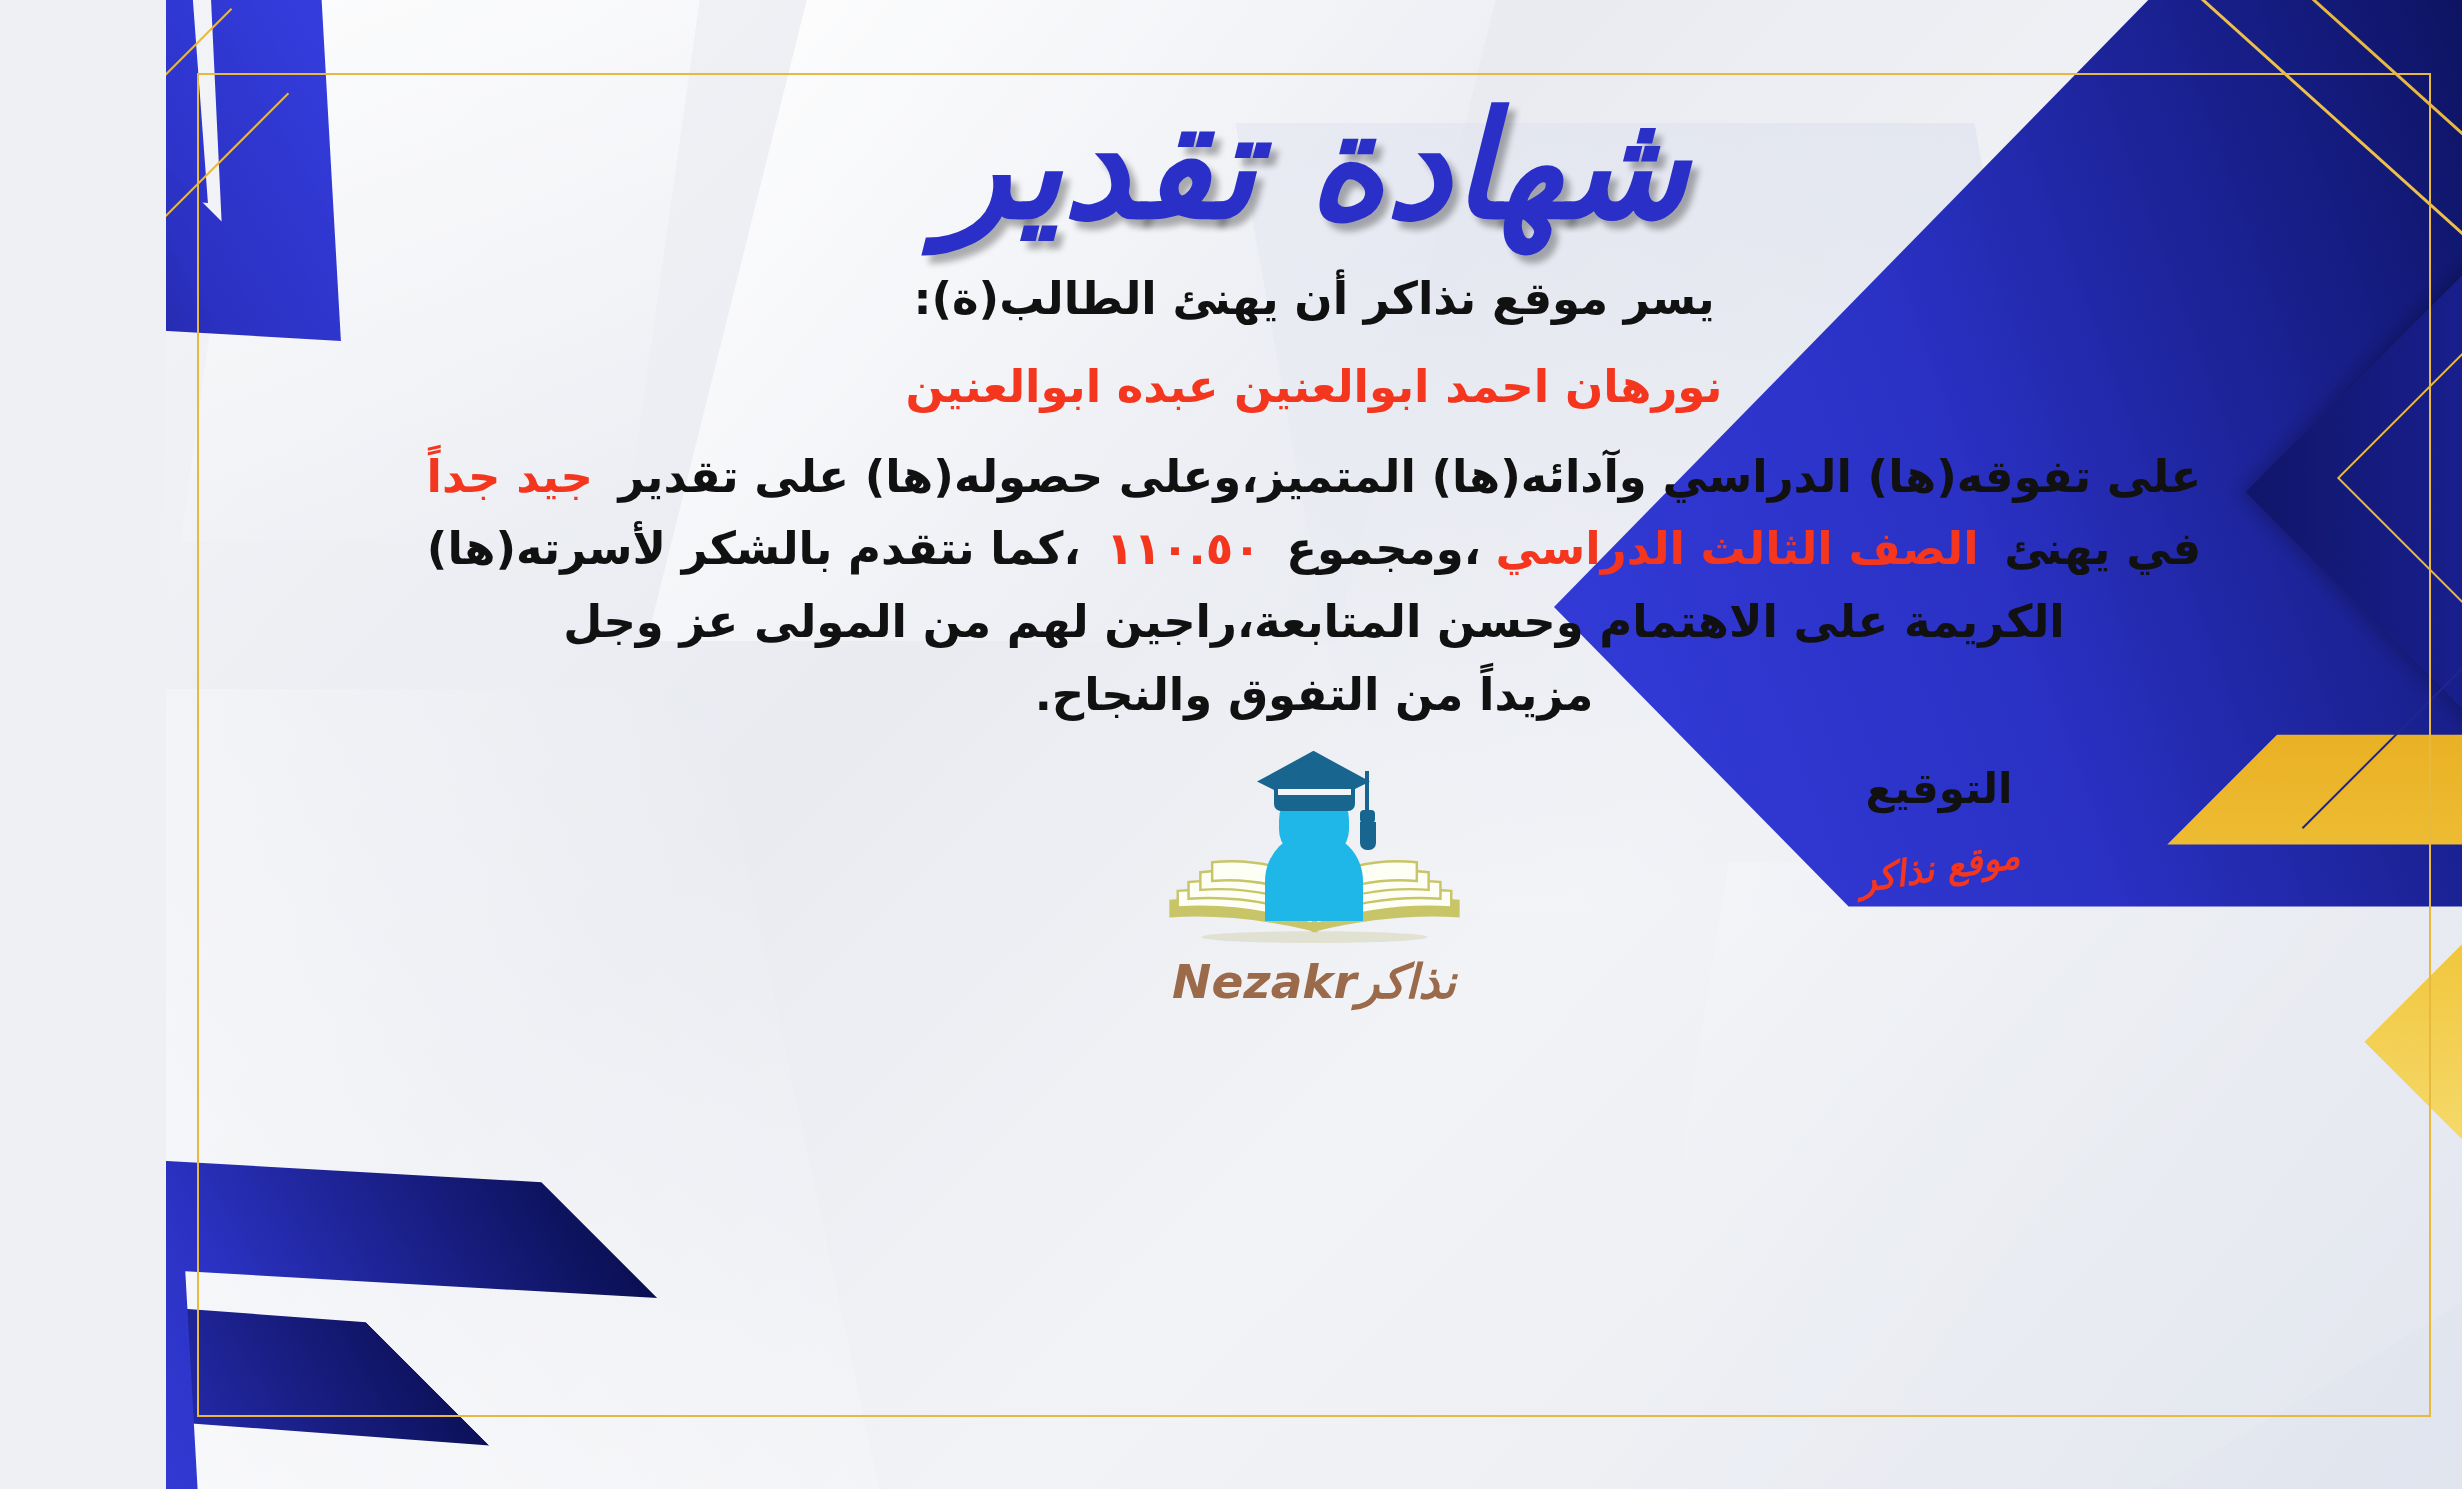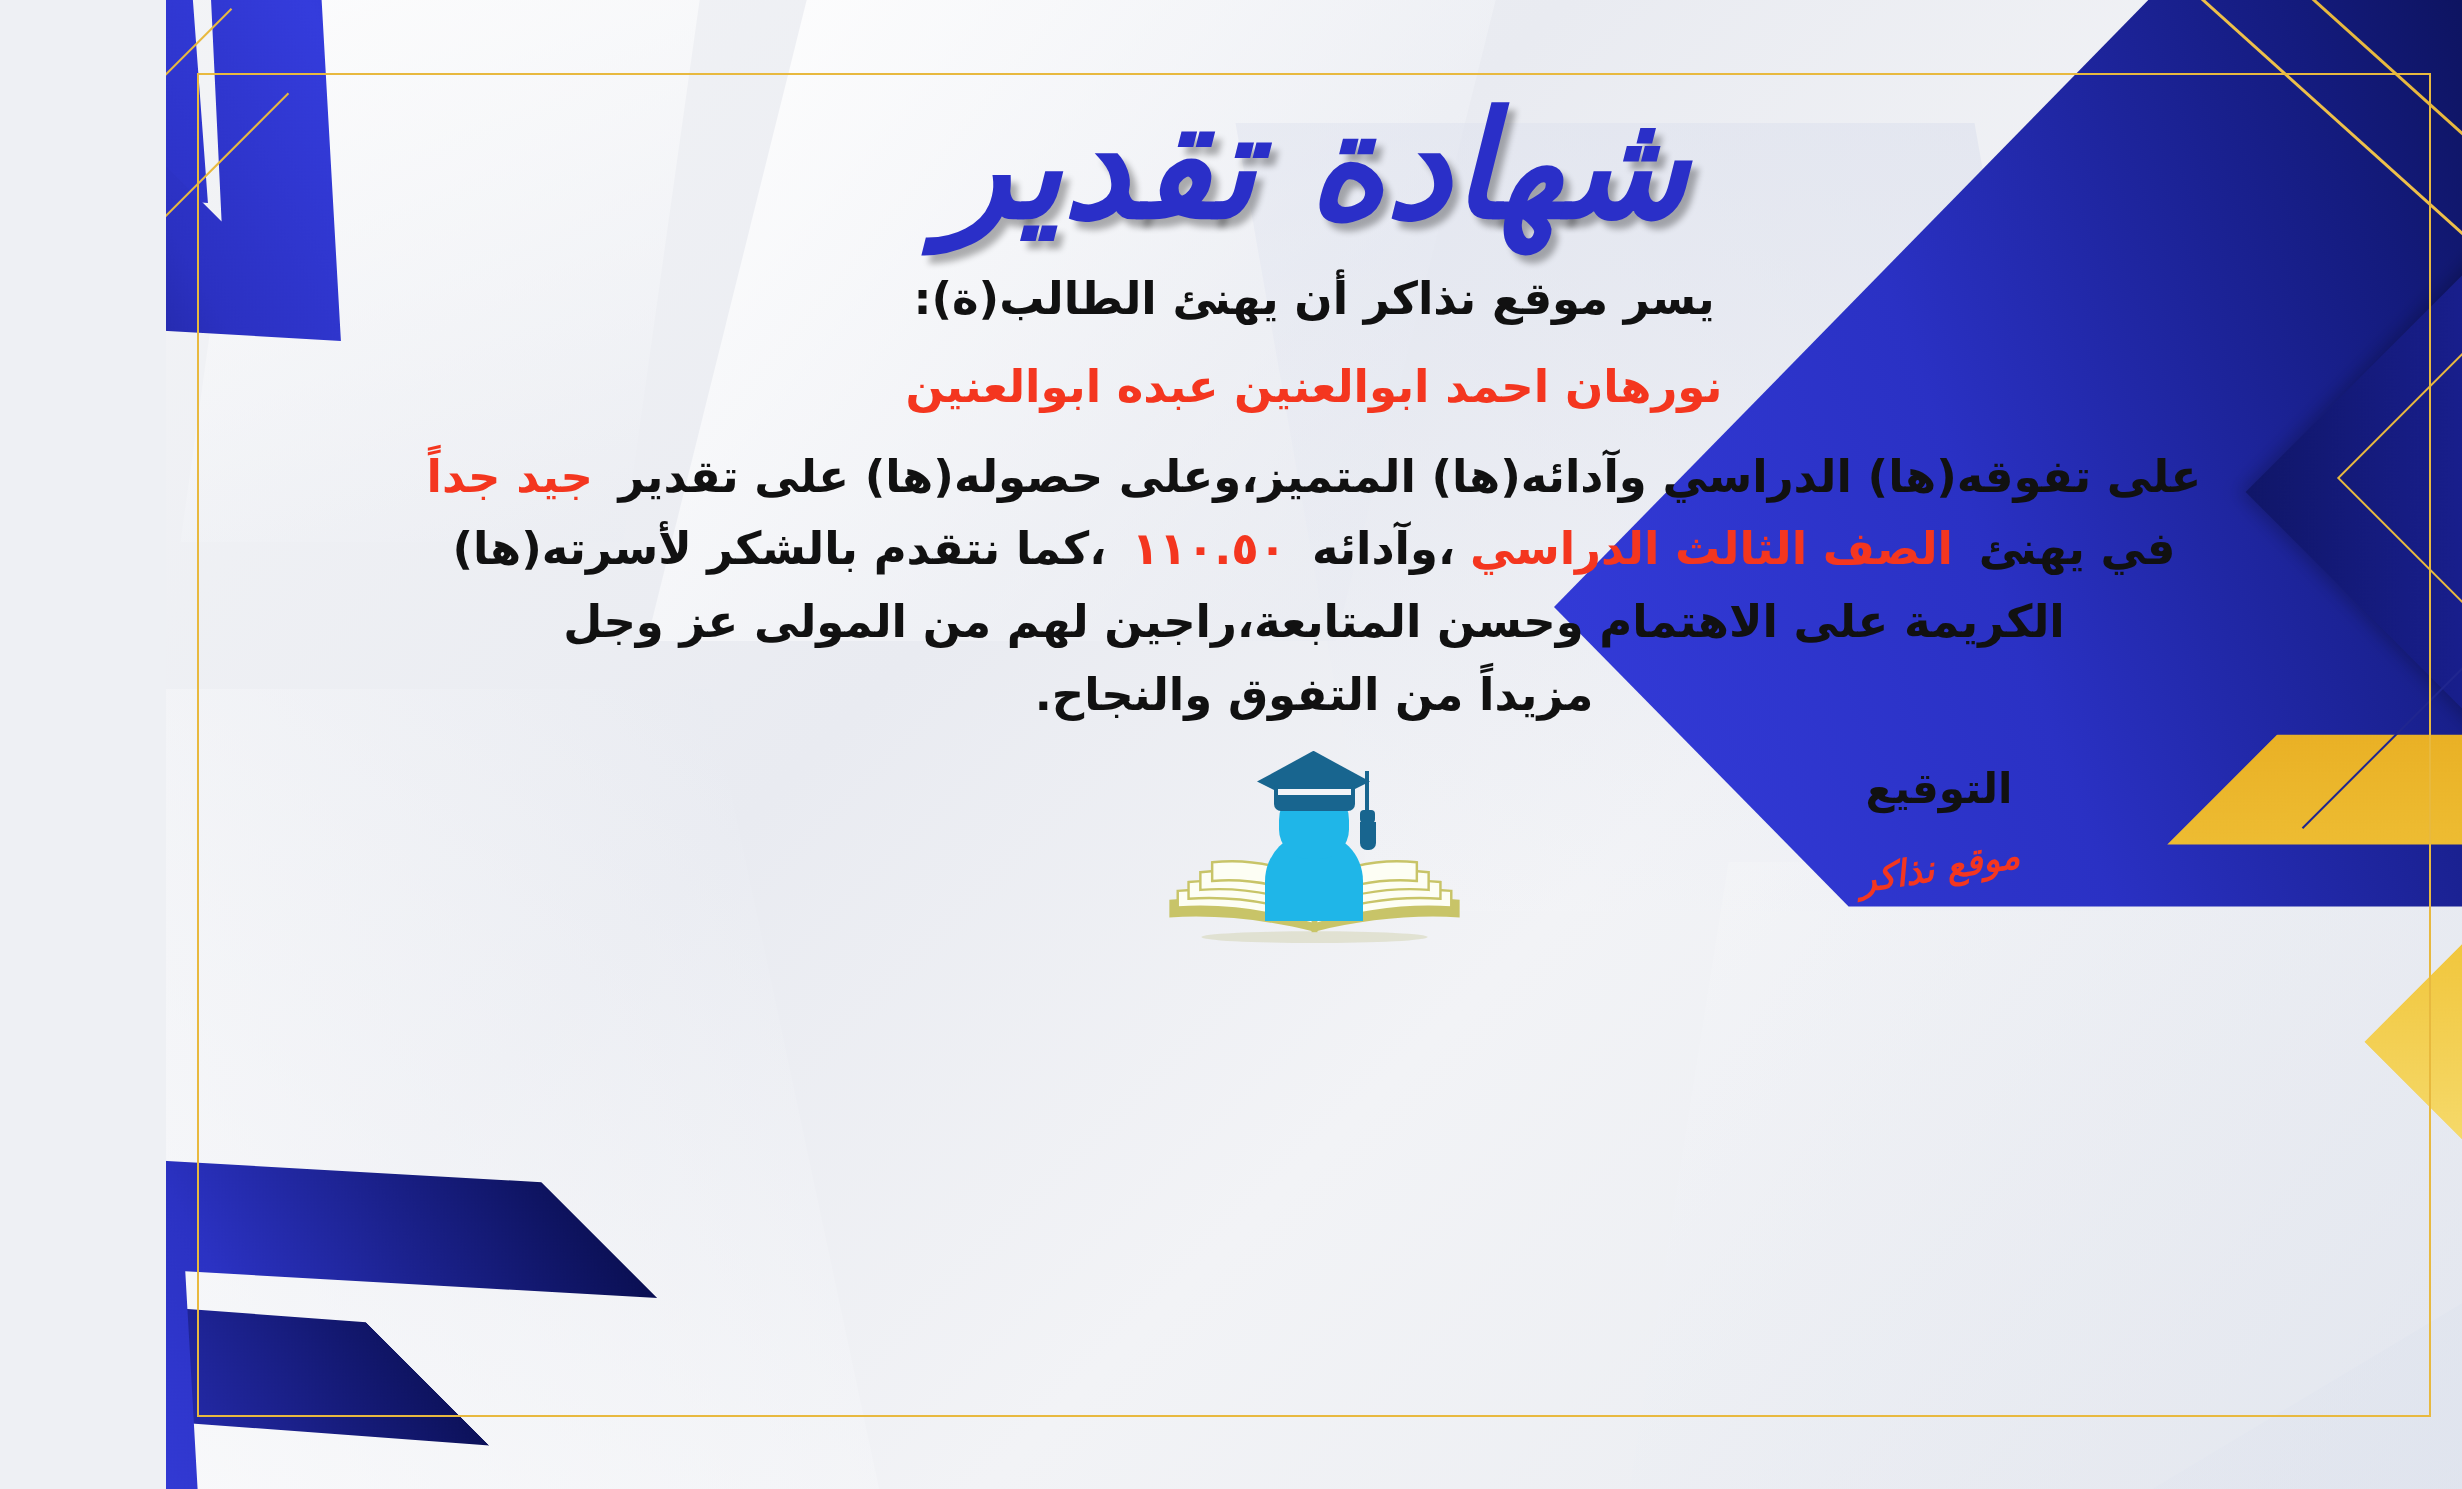--- a/index.html
+++ b/index.html
@@ -421,21 +421,21 @@
 
       <div class="line line-greeting">يسر موقع نذاكر أن يهنئ الطالب(ة):</div>
 
       <div class="name">نورهان احمد ابوالعنين عبده ابوالعنين</div>
 
       <div class="line">
         <span>على تفوقه(ها) الدراسي وآدائه(ها) المتميز،وعلى حصوله(ها) على تقدير</span><span class="sp-l"></span><span class="hl">جيد جداً</span>
       </div>
 
       <div class="line">
-        <span>في يهنئ</span><span class="sp-l"></span><span class="hl">الصف الثالث الدراسي</span><span class="sp-s"></span><span>،وآدائه</span><span class="sp-l"></span><span class="hl">١١٠.٥٠</span><span class="sp-l"></span><span>،كما نتقدم بالشكر لأسرته(ها)</span>
+        <span>في يهنئ</span><span class="sp-l"></span><span class="hl">الصف الثالث الدراسي</span><span class="sp-s"></span><span>،ومجموع</span><span class="sp-l"></span><span class="hl">١١٠.٥٠</span><span class="sp-l"></span><span>،كما نتقدم بالشكر لأسرته(ها)</span>
       </div>
 
       <div class="line">الكريمة على الاهتمام وحسن المتابعة،راجين لهم من المولى عز وجل</div>
 
       <div class="line">مزيداً من التفوق والنجاح.</div>
     </div>
 
     <div id="footer">
 
       <div id="signature-block">
@@ -467,18 +467,21 @@
           <div class="fig-body"></div>
           <div class="fig-head"></div>
           <div class="cap-board"></div>
           <div class="cap-base"></div>
           <div class="cap-stripe"></div>
           <div class="cap-tassel-cord"></div>
           <div class="cap-tassel-knot"></div>
           <div class="cap-tassel-fringe"></div>
         </div>
 
+        <div id="logo-text">
+          <span class="arabic">نذاكر</span><span class="latin">Nezakr</span>
+        </div>
       </div>
 
     </div>
   </div>
 </div>
 
 
 </body></html>

